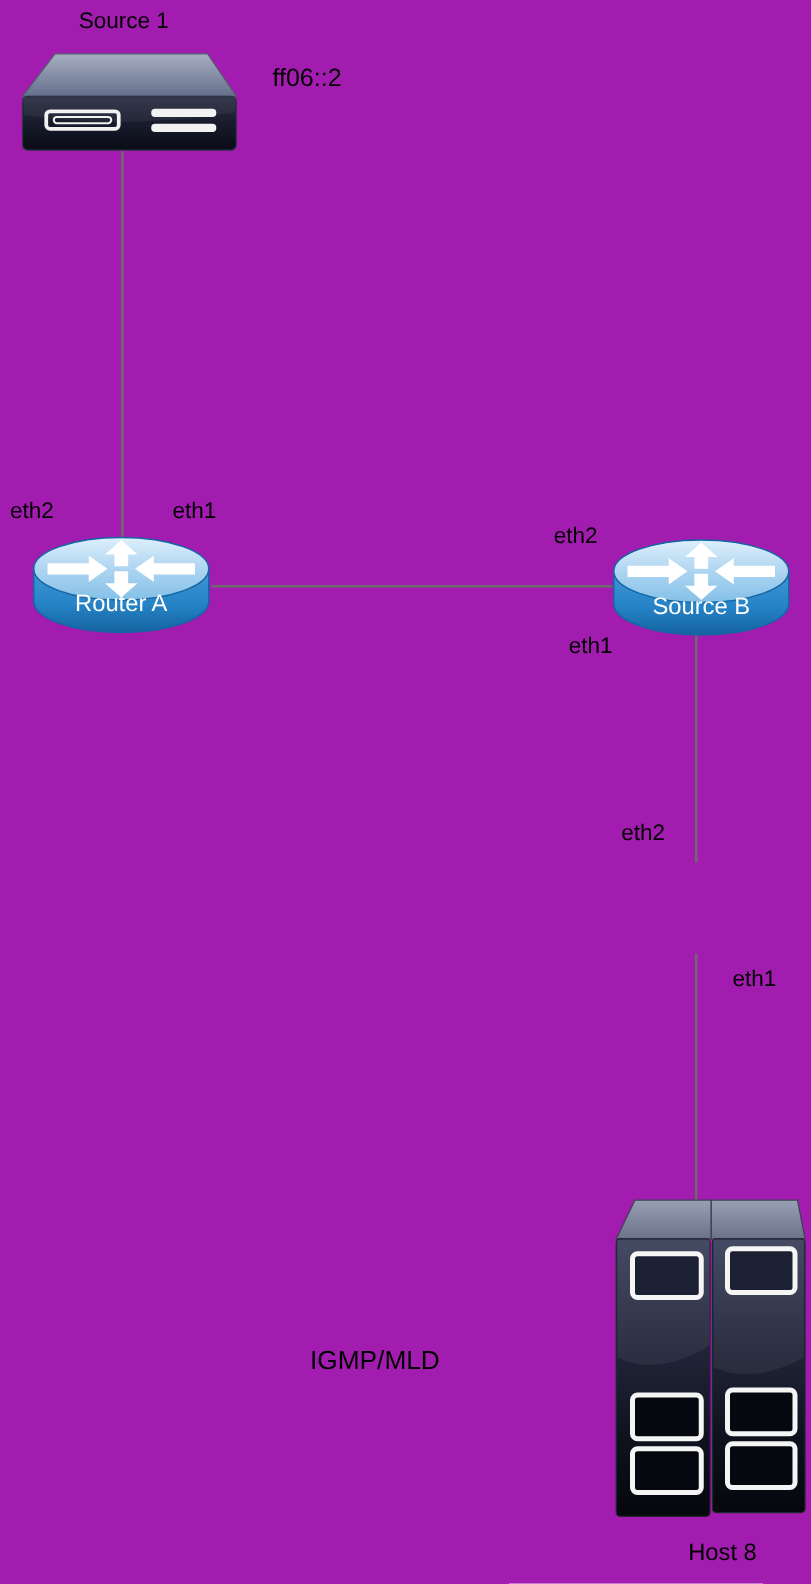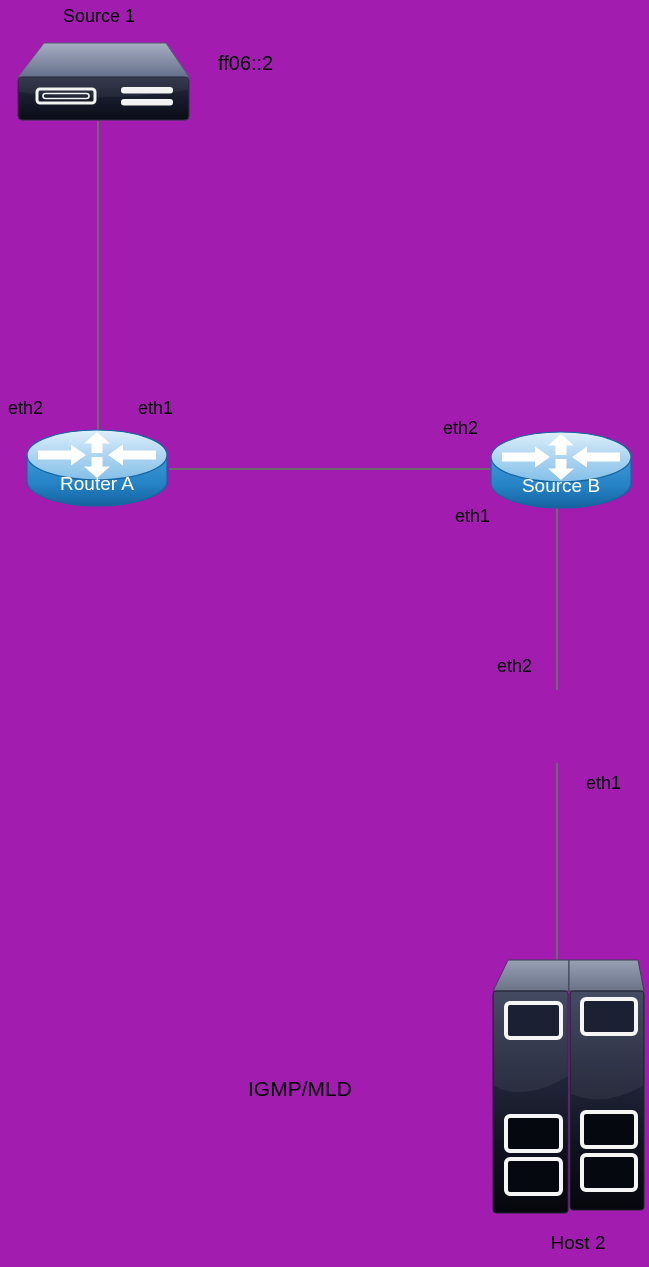--- a/index.html
+++ b/index.html
@@ -145,15 +145,15 @@
       </g>
       <g fill="#06080f" stroke="#f5f5f5" stroke-width="4">
         <rect x="14" y="158" width="55" height="35" rx="4"></rect>
         <rect x="14" y="201" width="55" height="35" rx="4"></rect>
         <rect x="90" y="154" width="54" height="35" rx="4"></rect>
         <rect x="90" y="197" width="54" height="35" rx="4"></rect>
       </g>
     </svg>
   </div>
 
-  <div class="lbl center" style="left:518px; top:1233px; width:120px; font-size:19px;">Host 2</div>
+  <div class="lbl center" style="left:518px; top:1233px; width:120px; font-size:19px;">Host 8</div>
 
 </div>
 
 </body></html>

